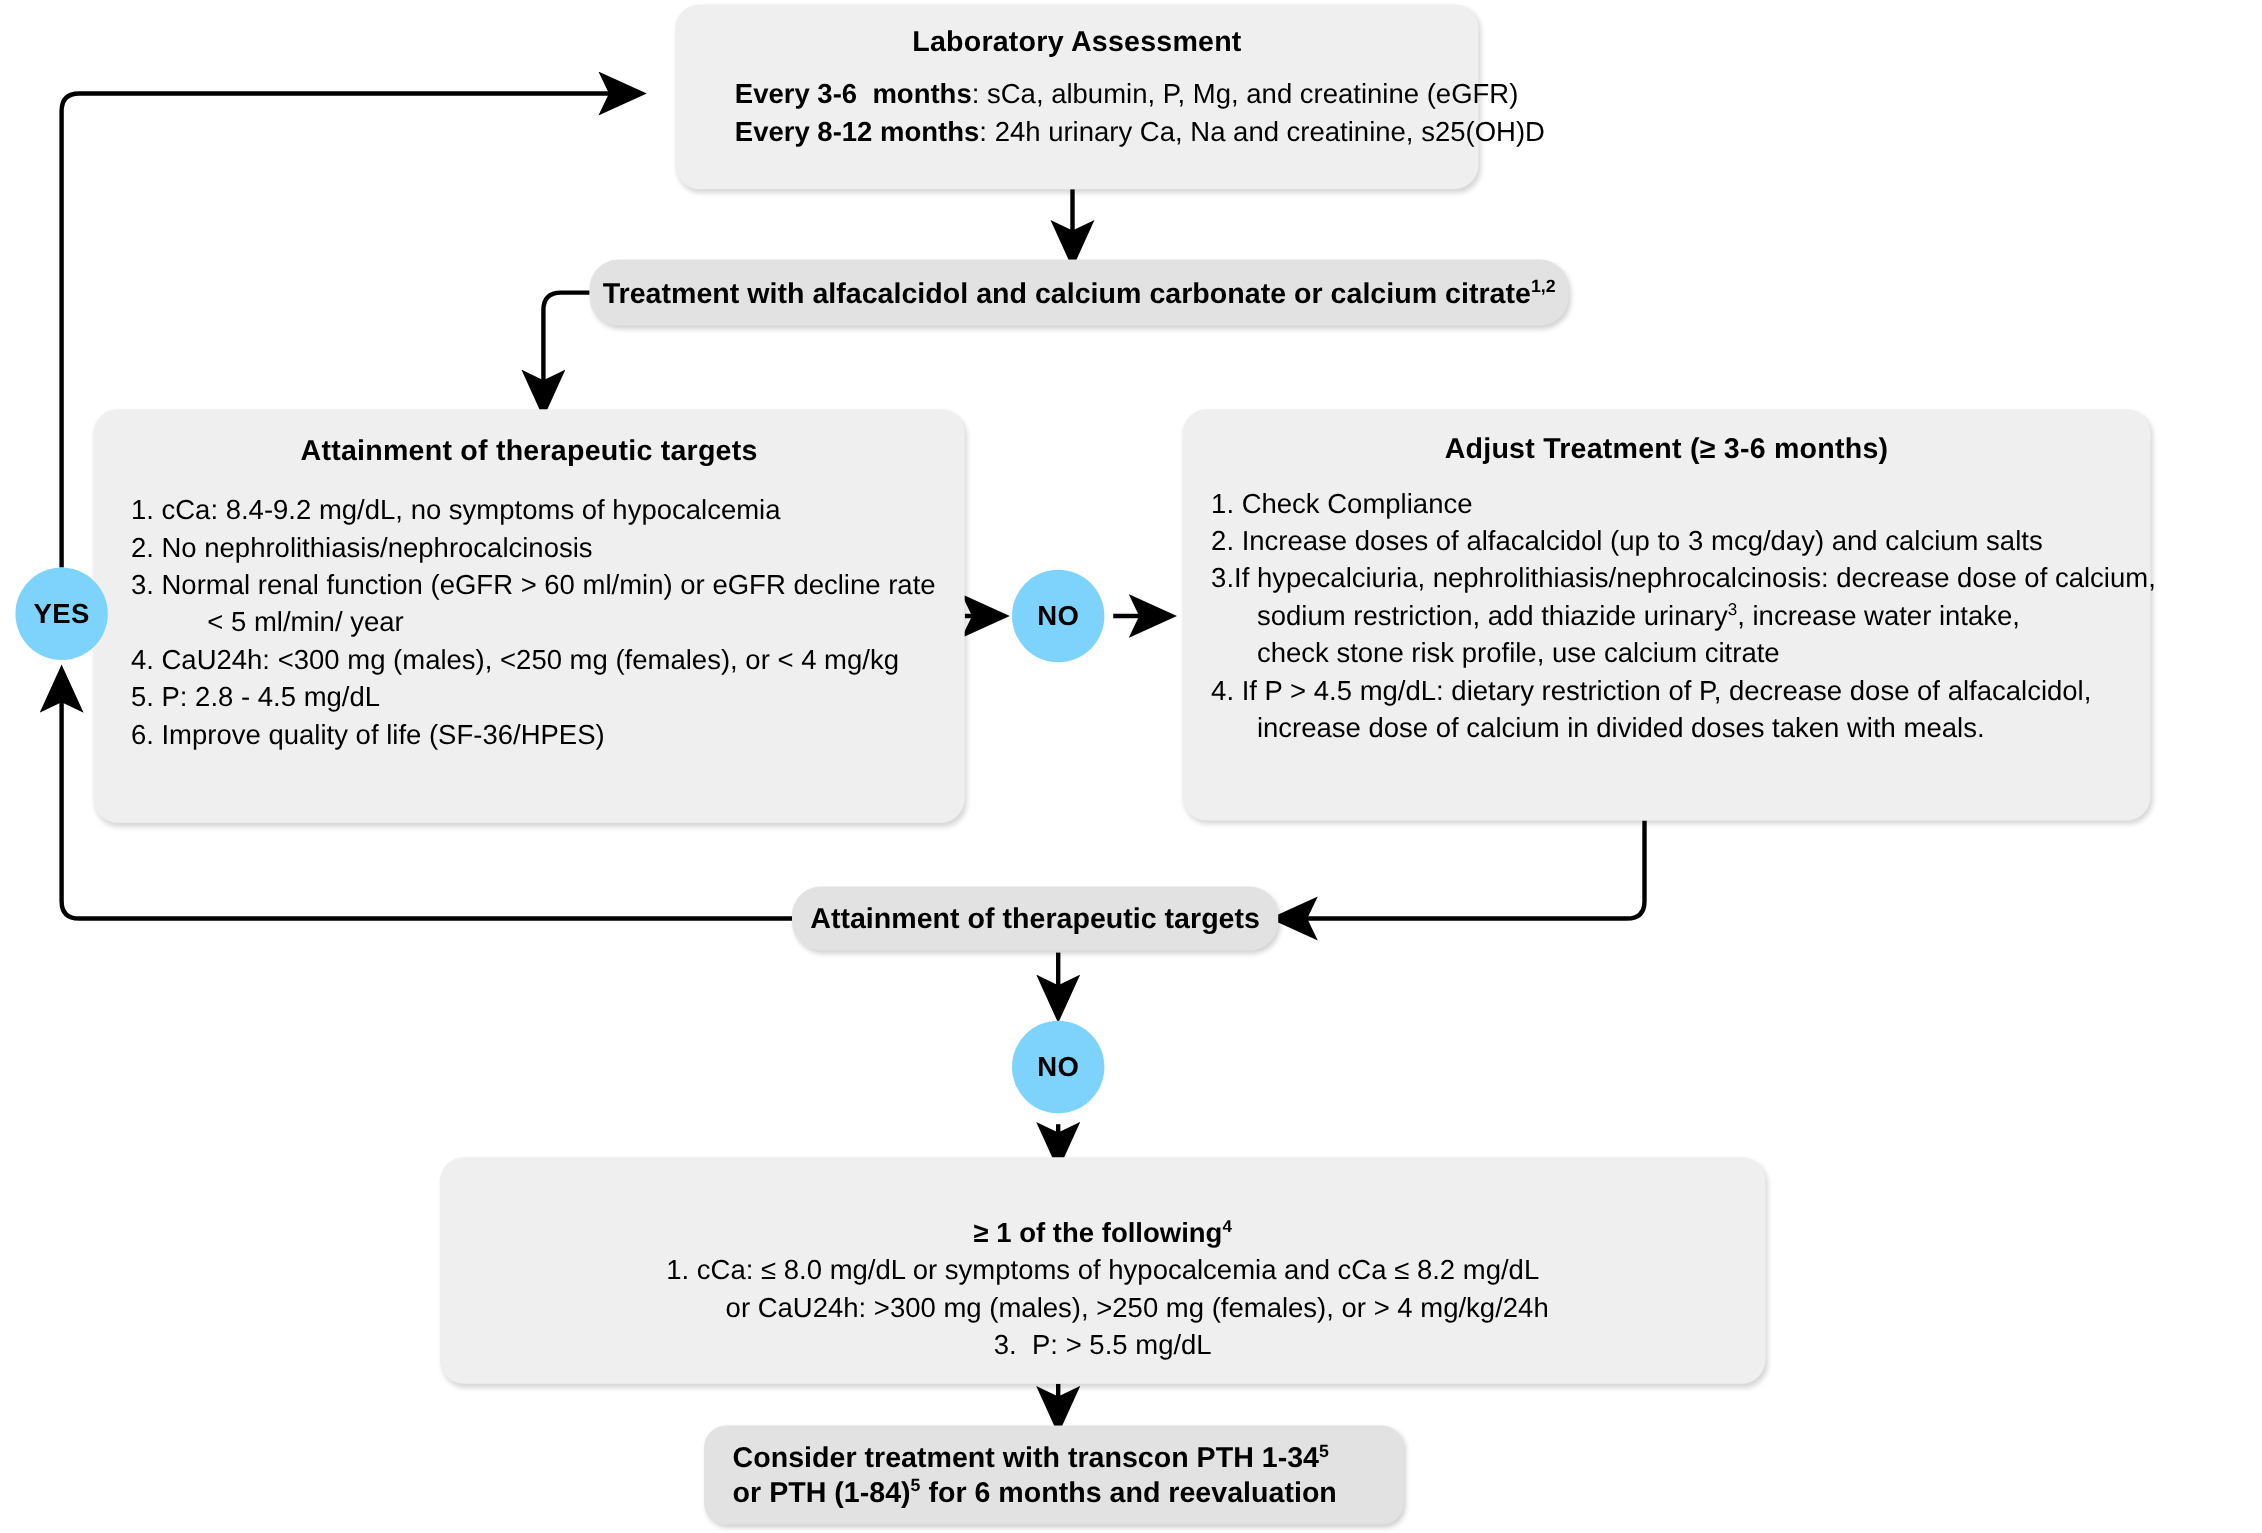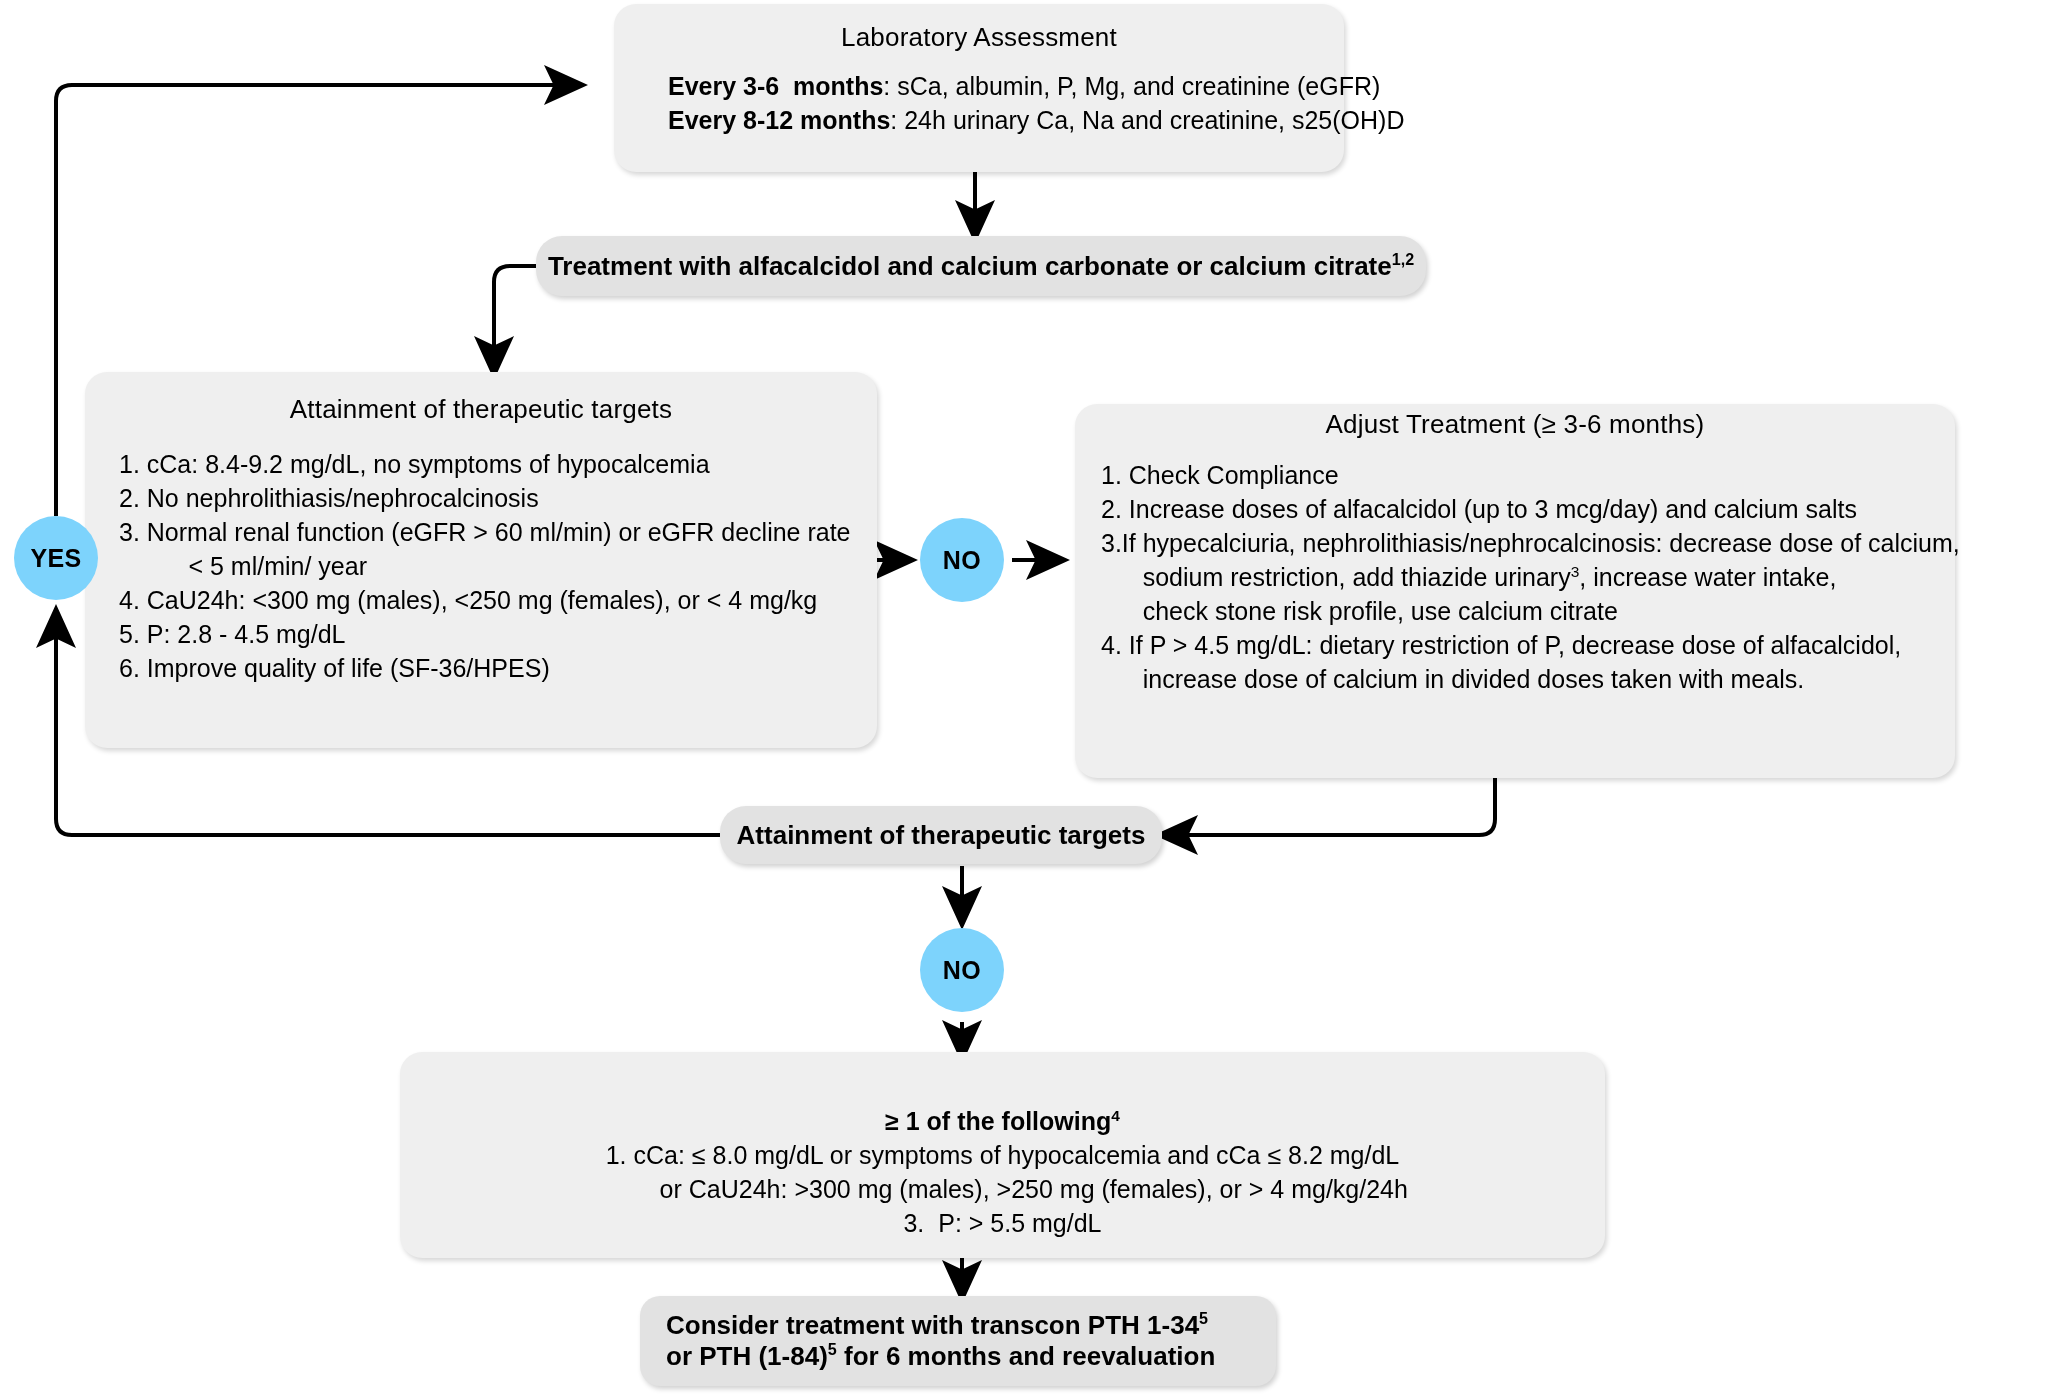--- a/index.html
+++ b/index.html
@@ -25,21 +25,21 @@
     position:absolute;
     background:#7dd3fc;
     border-radius:50%;
     display:flex;align-items:center;justify-content:center;
     font-weight:bold;
     font-size:25px;
     letter-spacing:.4px;
   }
   .title{
     text-align:center;
-    font-weight:normal;
+    font-weight:bold;
     font-size:26px;
     letter-spacing:.2px;
   }
   .lines{font-size:25px;line-height:1.36;}
   .lines div{white-space:pre;}
   .b{font-weight:bold;}
   sup{font-size:.62em;vertical-align:super;line-height:0;}
   svg.wires{position:absolute;left:0;top:0;width:2056px;height:1394px;pointer-events:none;}
   .pilltext{font-weight:bold;font-size:26px;white-space:nowrap;}
 </style>
@@ -96,21 +96,21 @@
       <div>1. cCa: 8.4-9.2 mg/dL, no symptoms of hypocalcemia</div>
       <div>2. No nephrolithiasis/nephrocalcinosis</div>
       <div>3. Normal renal function (eGFR &gt; 60 ml/min) or eGFR decline rate</div>
       <div>          &lt; 5 ml/min/ year</div>
       <div>4. CaU24h: &lt;300 mg (males), &lt;250 mg (females), or &lt; 4 mg/kg</div>
       <div>5. P: 2.8 - 4.5 mg/dL</div>
       <div>6. Improve quality of life (SF-36/HPES)</div>
     </div>
   </div>
 
-  <div class="box" style="left:1075px;top:372px;width:880px;height:374px;padding:5px 22px 0 22px;margin-top:32px;">
+  <div class="box" style="left:1075px;top:372px;width:880px;height:374px;padding:20px 22px 0 22px;">
     <div class="title">Adjust Treatment (≥ 3-6 months)</div>
     <div class="lines" style="margin-top:18px;text-align:left;padding-left:4px;">
       <div>1. Check Compliance</div>
       <div>2. Increase doses of alfacalcidol (up to 3 mcg/day) and calcium salts</div>
       <div>3.If hypecalciuria, nephrolithiasis/nephrocalcinosis: decrease dose of calcium,</div>
       <div><span>      sodium restriction, add thiazide urinary</span><sup>3</sup><span>, increase water intake,</span></div>
       <div>      check stone risk profile, use calcium citrate</div>
       <div>4. If P &gt; 4.5 mg/dL: dietary restriction of P, decrease dose of alfacalcidol,</div>
       <div>      increase dose of calcium in divided doses taken with meals.</div>
     </div>

